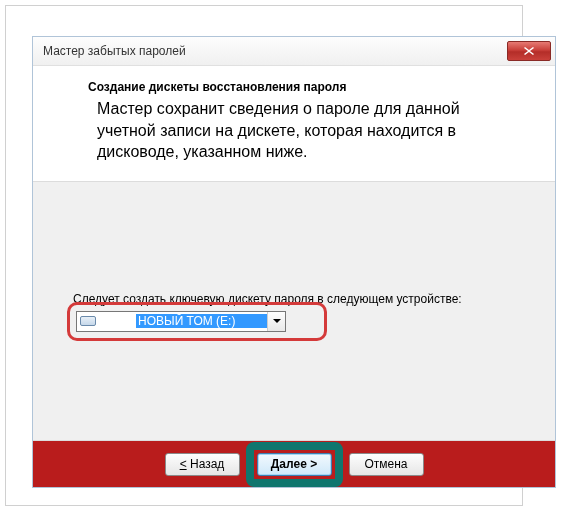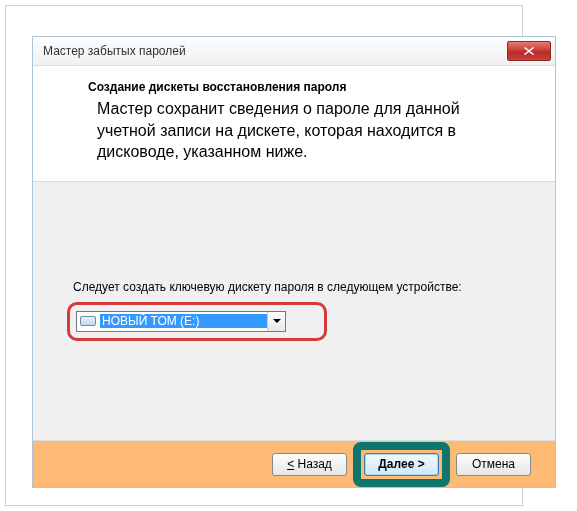--- a/index.html
+++ b/index.html
@@ -74,21 +74,21 @@
     line-height: 1.35;
   }
   .body-pane {
     flex: 1;
     background: #f0f0f0;
     padding: 0 40px;
     position: relative;
   }
   .instr {
     position: absolute;
-    top: 98px; left: 40px; right: 40px;
+    top: 110px; left: 40px; right: 40px;
     font-size: 12px;
     color: #000;
   }
   .combo-wrap {
     position: absolute;
     top: 120px; left: 34px;
     width: 260px;
     padding: 6px;
     border: 3px solid #d43a3a;
     border-radius: 10px;
@@ -112,43 +112,44 @@
     background: linear-gradient(to bottom,#e8f0f8,#c6d8ea);
     box-sizing: border-box;
   }
   .combo .sel {
     flex: 1;
     font-size: 12px;
     background: #3399ff;
     color: #fff;
     padding: 0 2px;
     white-space: nowrap;
+    margin-left: 36px;
   }
   .combo .arrow {
     width: 17px; height: 100%;
     display: flex;
     align-items: center;
     justify-content: center;
     border-left: 1px solid #ccc;
     background: linear-gradient(to bottom,#fdfdfd,#e9e9e9);
   }
   .combo .arrow::after {
     content: "";
     border-left: 4px solid transparent;
     border-right: 4px solid transparent;
     border-top: 4px solid #000;
   }
   .footer {
     height: 46px;
-    background: #fdba74;
+    background: #b91c1c;
     border-top: 1px solid #dcdcdc;
     display: flex;
     align-items: center;
-    justify-content: flex-end;
-    padding: 0 24px;
+    justify-content: center;
+    padding: 0 14px;
     gap: 6px;
   }
   .btn {
     min-width: 75px;
     height: 23px;
     border: 1px solid #8a8a8a;
     border-radius: 3px;
     background: linear-gradient(to bottom,#fdfdfd,#e6e6e6);
     font-size: 12px;
     color: #000;

